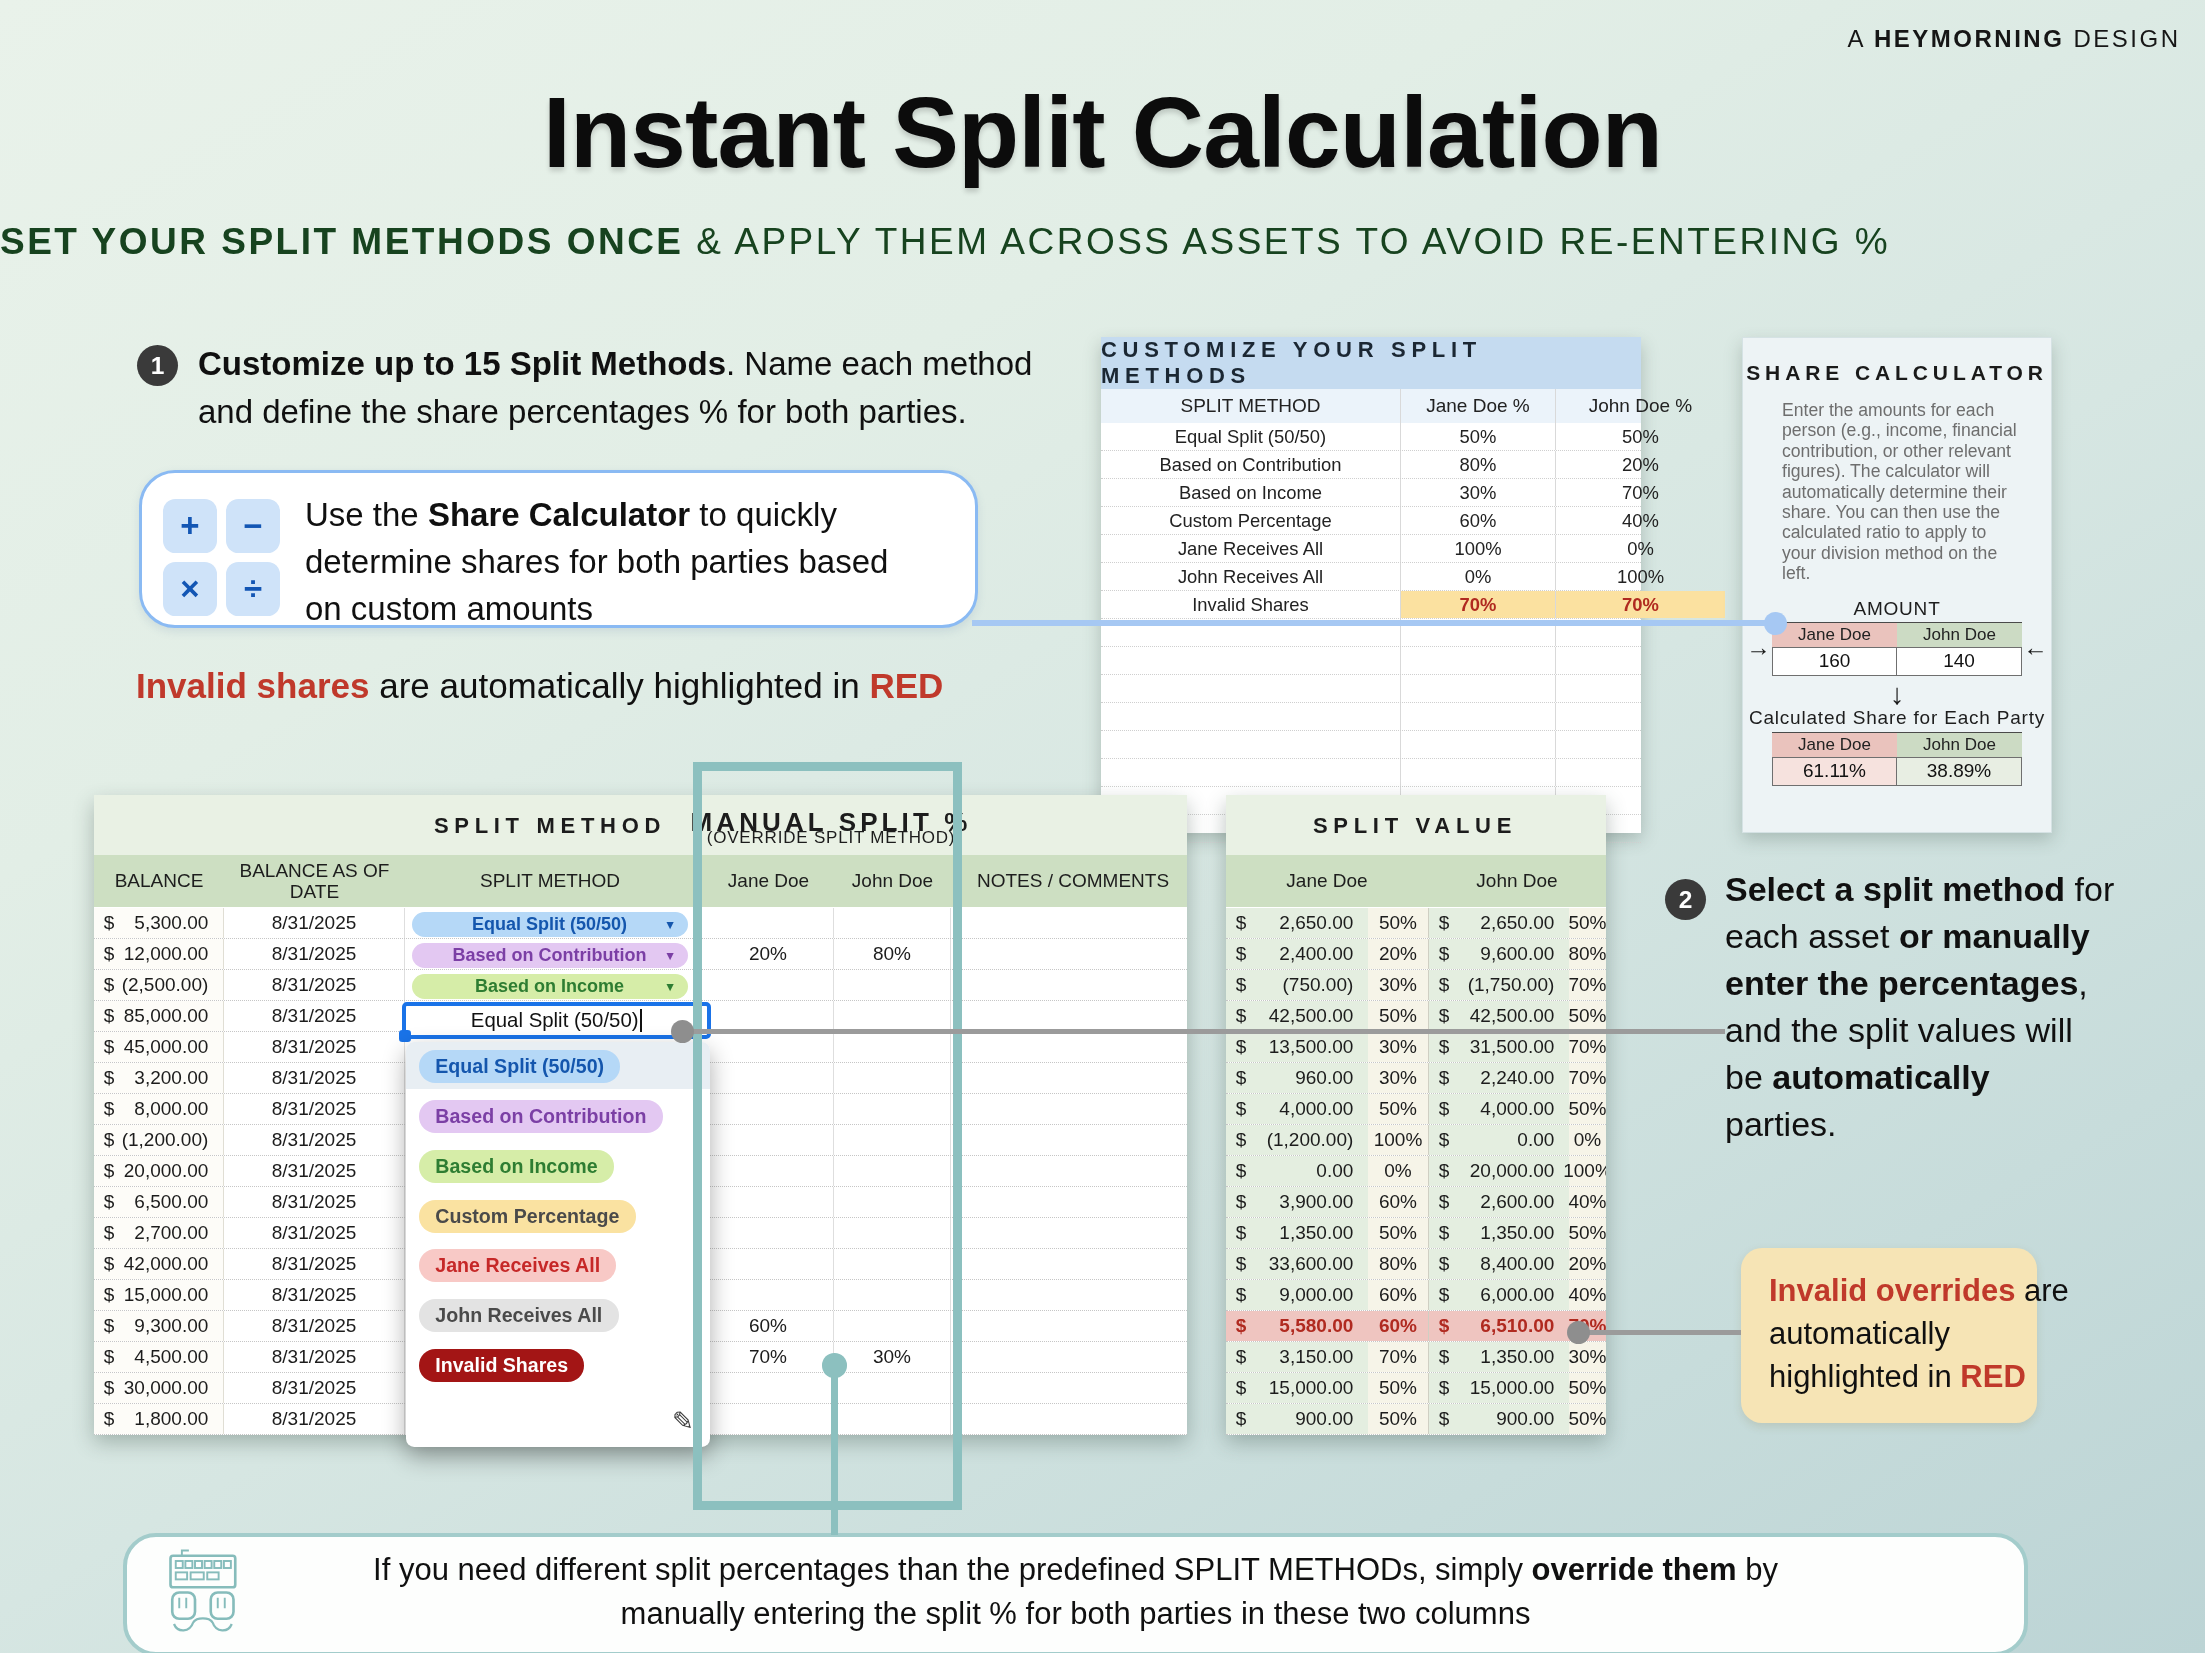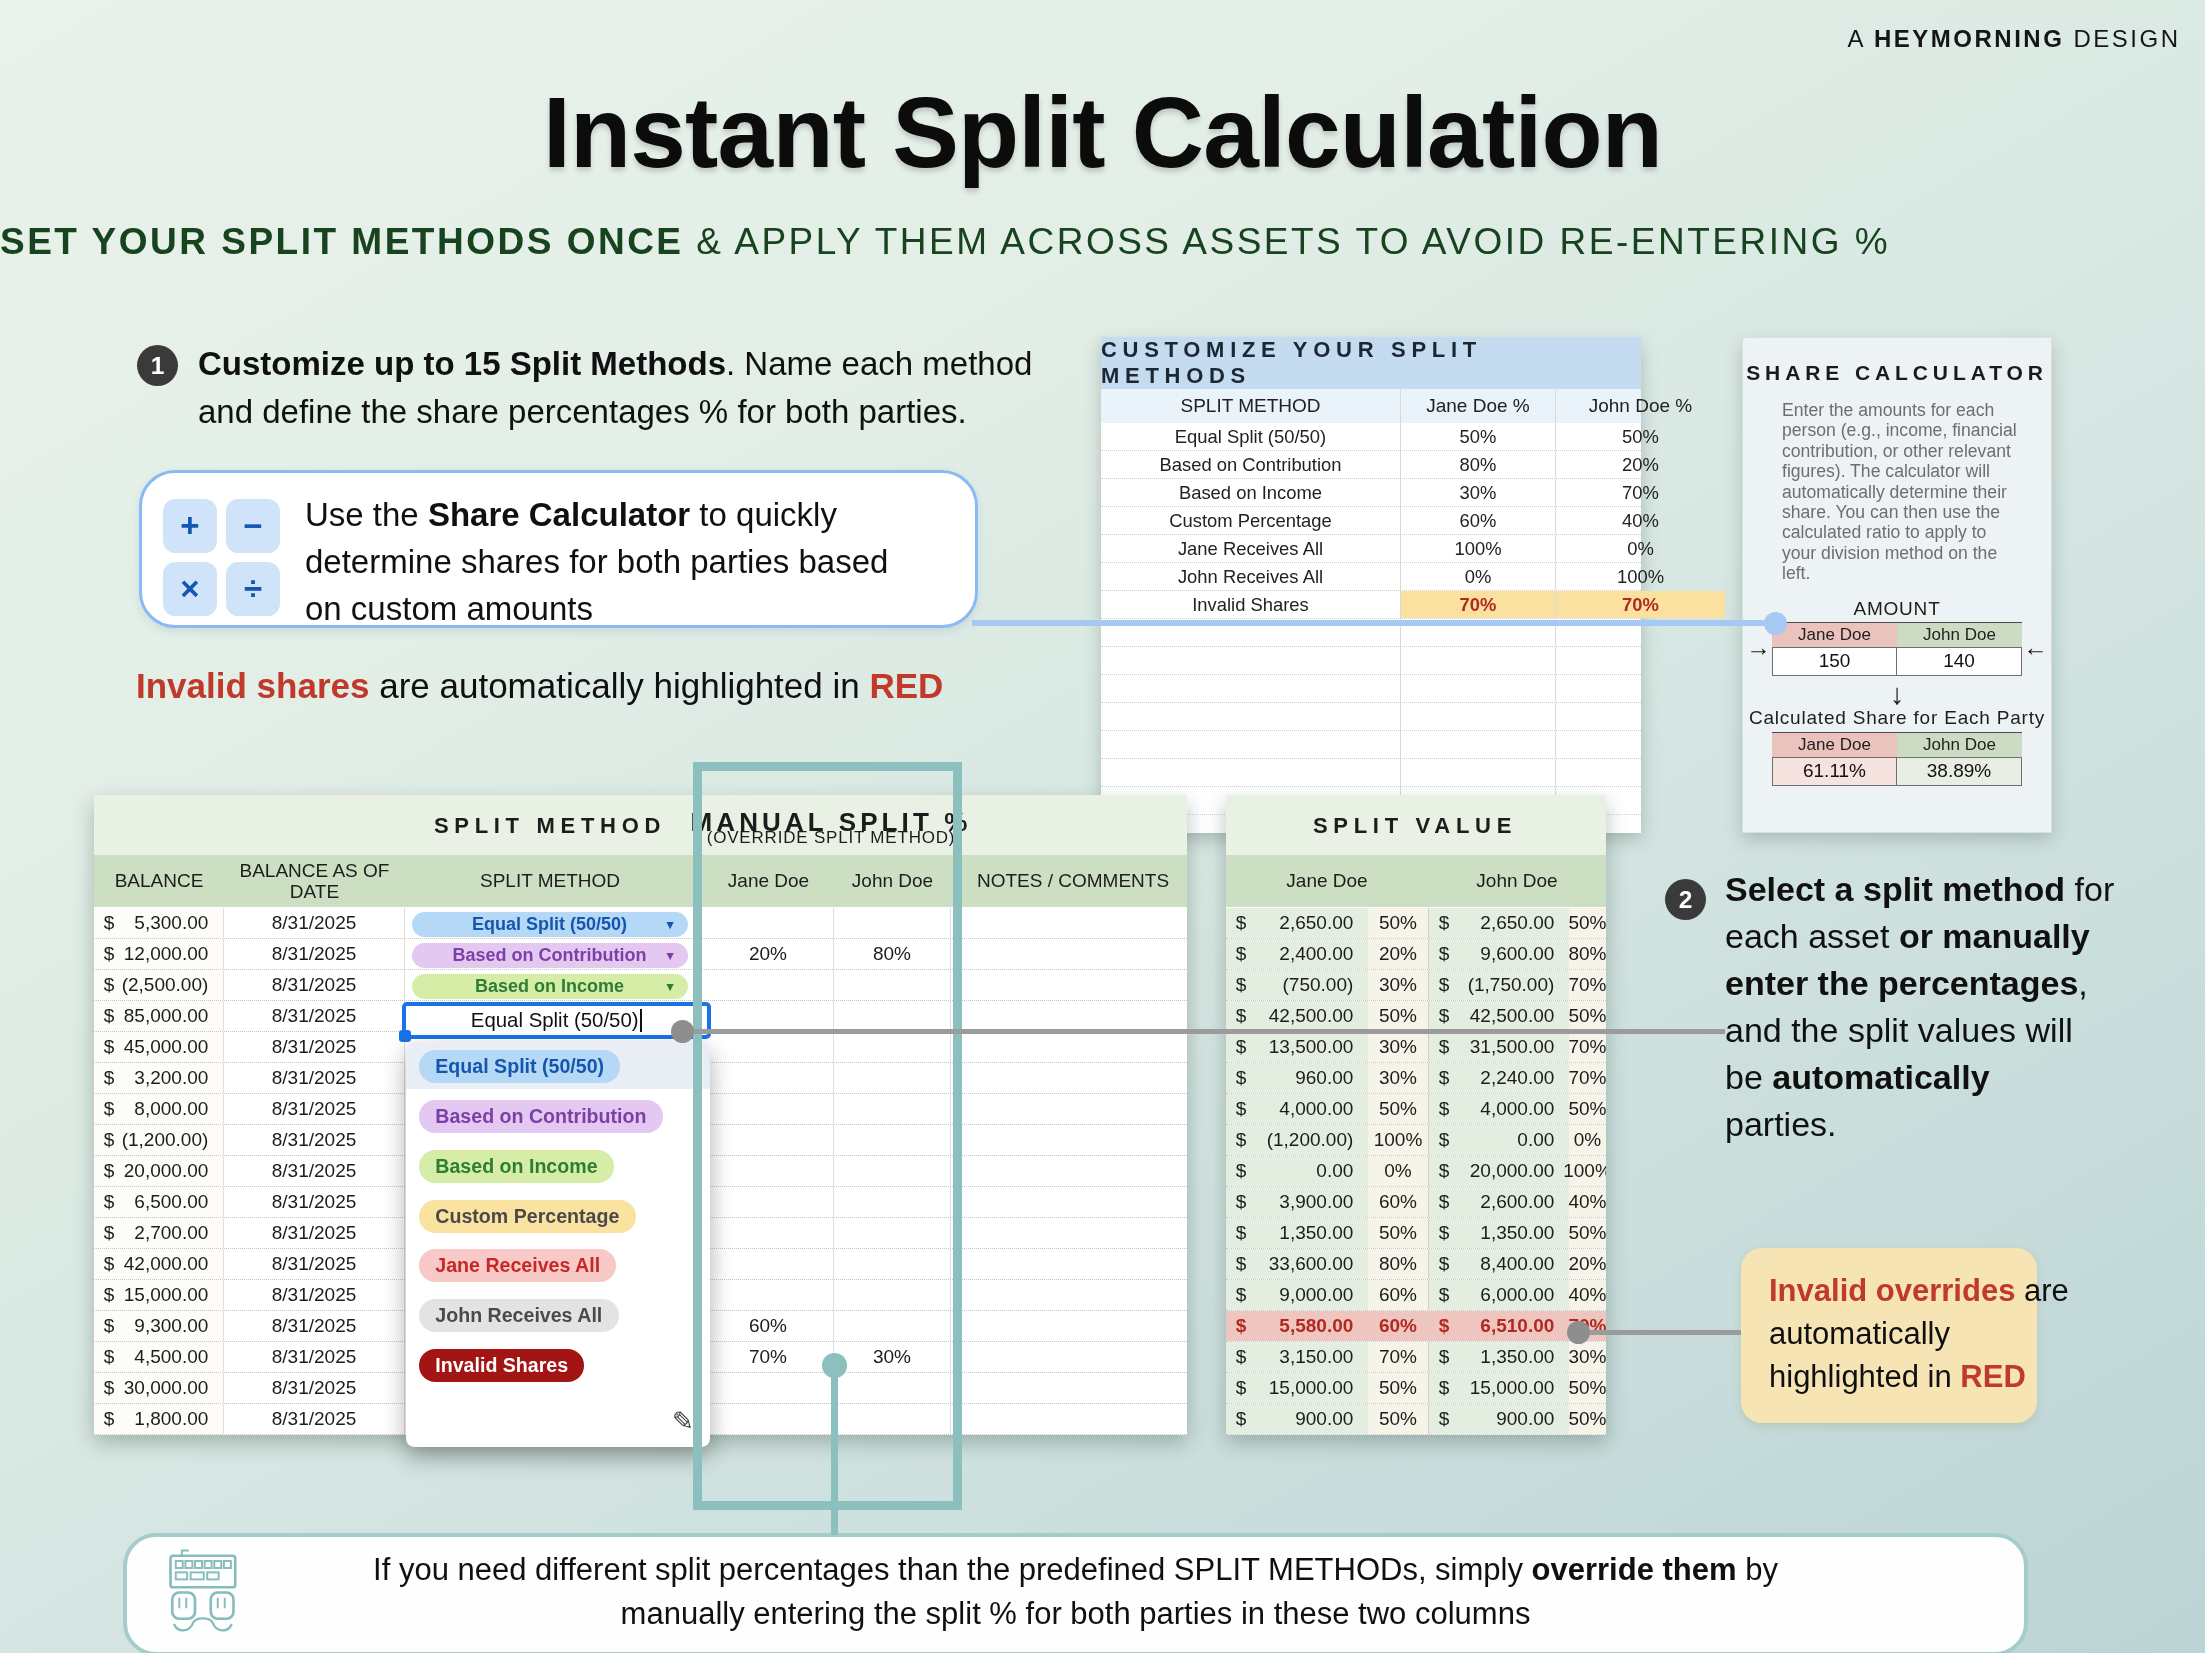--- a/index.html
+++ b/index.html
@@ -249,21 +249,21 @@
 calculated ratio to apply to
 your division method on the
 left.</div>
     <div class="sc-label" style="top:260px">AMOUNT</div>
     <div class="sc-table" style="top:284px">
       <div class="sc-hrow">
         <div class="sc-hcell hc-jane">Jane Doe</div>
         <div class="sc-hcell hc-john">John Doe</div>
       </div>
       <div class="sc-vrow">
-        <div class="sc-vcell">150</div>
+        <div class="sc-vcell">160</div>
         <div class="sc-vcell">140</div>
       </div>
     </div>
     <div class="sc-arrow" style="left:3.3px;top:296px">→</div>
     <div class="sc-arrow" style="right:3.3px;top:296px">←</div>
     <div class="sc-arrow" style="left:0;width:100%;text-align:center;top:340px;font-weight:900;font-size:29px">↓</div>
     <div class="sc-label" style="top:369px">Calculated Share for Each Party</div>
     <div class="sc-table" style="top:394px">
       <div class="sc-hrow">
         <div class="sc-hcell hc-jane">Jane Doe</div>

